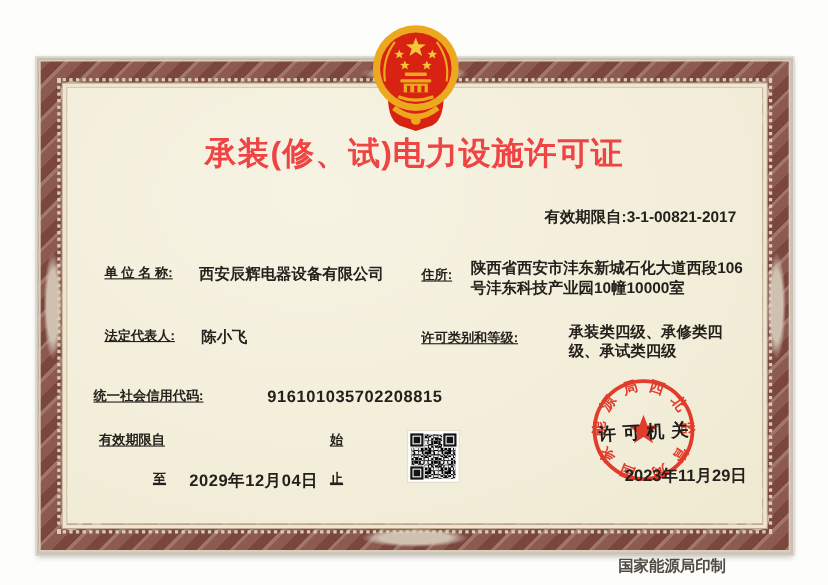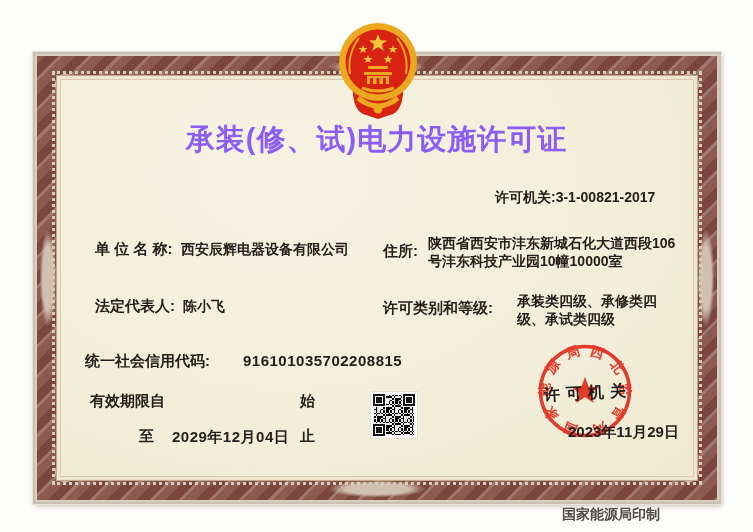--- a/index.html
+++ b/index.html
@@ -41,24 +41,24 @@
   }
   .curl.tl{left:18px;top:18px;}
   .curl.tr{right:18px;top:18px;transform:scaleX(-1);}
   .curl.bl{left:18px;bottom:18px;transform:scaleY(-1);}
   .curl.br{right:18px;bottom:18px;transform:scale(-1);}
   
   .emblem{position:absolute;left:338px;top:22px;width:80px;height:98px;z-index:6;}
   
   .title{
     position:absolute;left:0;right:0;top:120px;text-align:center;z-index:5;
-    font-size:29px;font-weight:900;letter-spacing:1px;color:#8b5cf6;
+    font-size:29px;font-weight:900;letter-spacing:1px;color:#ef4444;
   }
   .license-no{position:absolute;left:495px;top:189px;font-size:14px;font-weight:700;}
-  .lbl{position:absolute;font-size:15px;font-weight:700;white-space:nowrap;}
+  .lbl{position:absolute;font-size:12px;font-weight:700;white-space:nowrap;text-decoration:underline;}
   .val{position:absolute;font-size:14px;font-weight:600;white-space:nowrap;}
   .val.wrap{white-space:normal;line-height:18px;}
   .digits{font-size:15px;letter-spacing:.5px;}
   
   .qr{position:absolute;left:371px;top:392px;width:46px;height:46px;background:#fff;box-shadow:0 0 0 1px rgba(0,0,0,.06);}
   .qr-noise{
     position:absolute;inset:3px;
     background:
       repeating-conic-gradient(#141414 0% 25%, #fff 0% 50%),
       repeating-conic-gradient(#141414 0% 25%, #fff 0% 50%);
@@ -108,21 +108,21 @@
     <rect x="26" y="50" width="28" height="3" rx="1" fill="#eca81e"></rect>
     <rect x="29" y="54" width="22" height="8" fill="#eca81e"></rect>
     <rect x="32" y="56" width="3" height="6" fill="#d82312"></rect>
     <rect x="38.5" y="56" width="3" height="6" fill="#d82312"></rect>
     <rect x="45" y="56" width="3" height="6" fill="#d82312"></rect>
     <path d="M24,66 Q40,72 56,66" fill="none" stroke="#eca81e" stroke-width="3"></path>
   </svg>
 
   <div class="title">承装(修、试)电力设施许可证</div>
   <div class="license-no">
-    <span>许可机关:</span><span>3-1-00821-2017</span>
+    <span>有效期限自:</span><span>3-1-00821-2017</span>
   </div>
 
   <div class="lbl" style="left:95px;top:240px;">单 位 名 称:</div>
   <div class="val" style="left:181px;top:241px;">西安辰辉电器设备有限公司</div>
 
   <div class="lbl" style="left:383px;top:242px;">住所:</div>
   <div class="val wrap" style="left:428px;top:234px;width:258px;">陕西省西安市沣东新城石化大道西段106号沣东科技产业园10幢10000室</div>
 
   <div class="lbl" style="left:95px;top:297px;text-align:center;">法定代表人:</div>
   <div class="val" style="left:183px;top:298px;">陈小飞</div>

